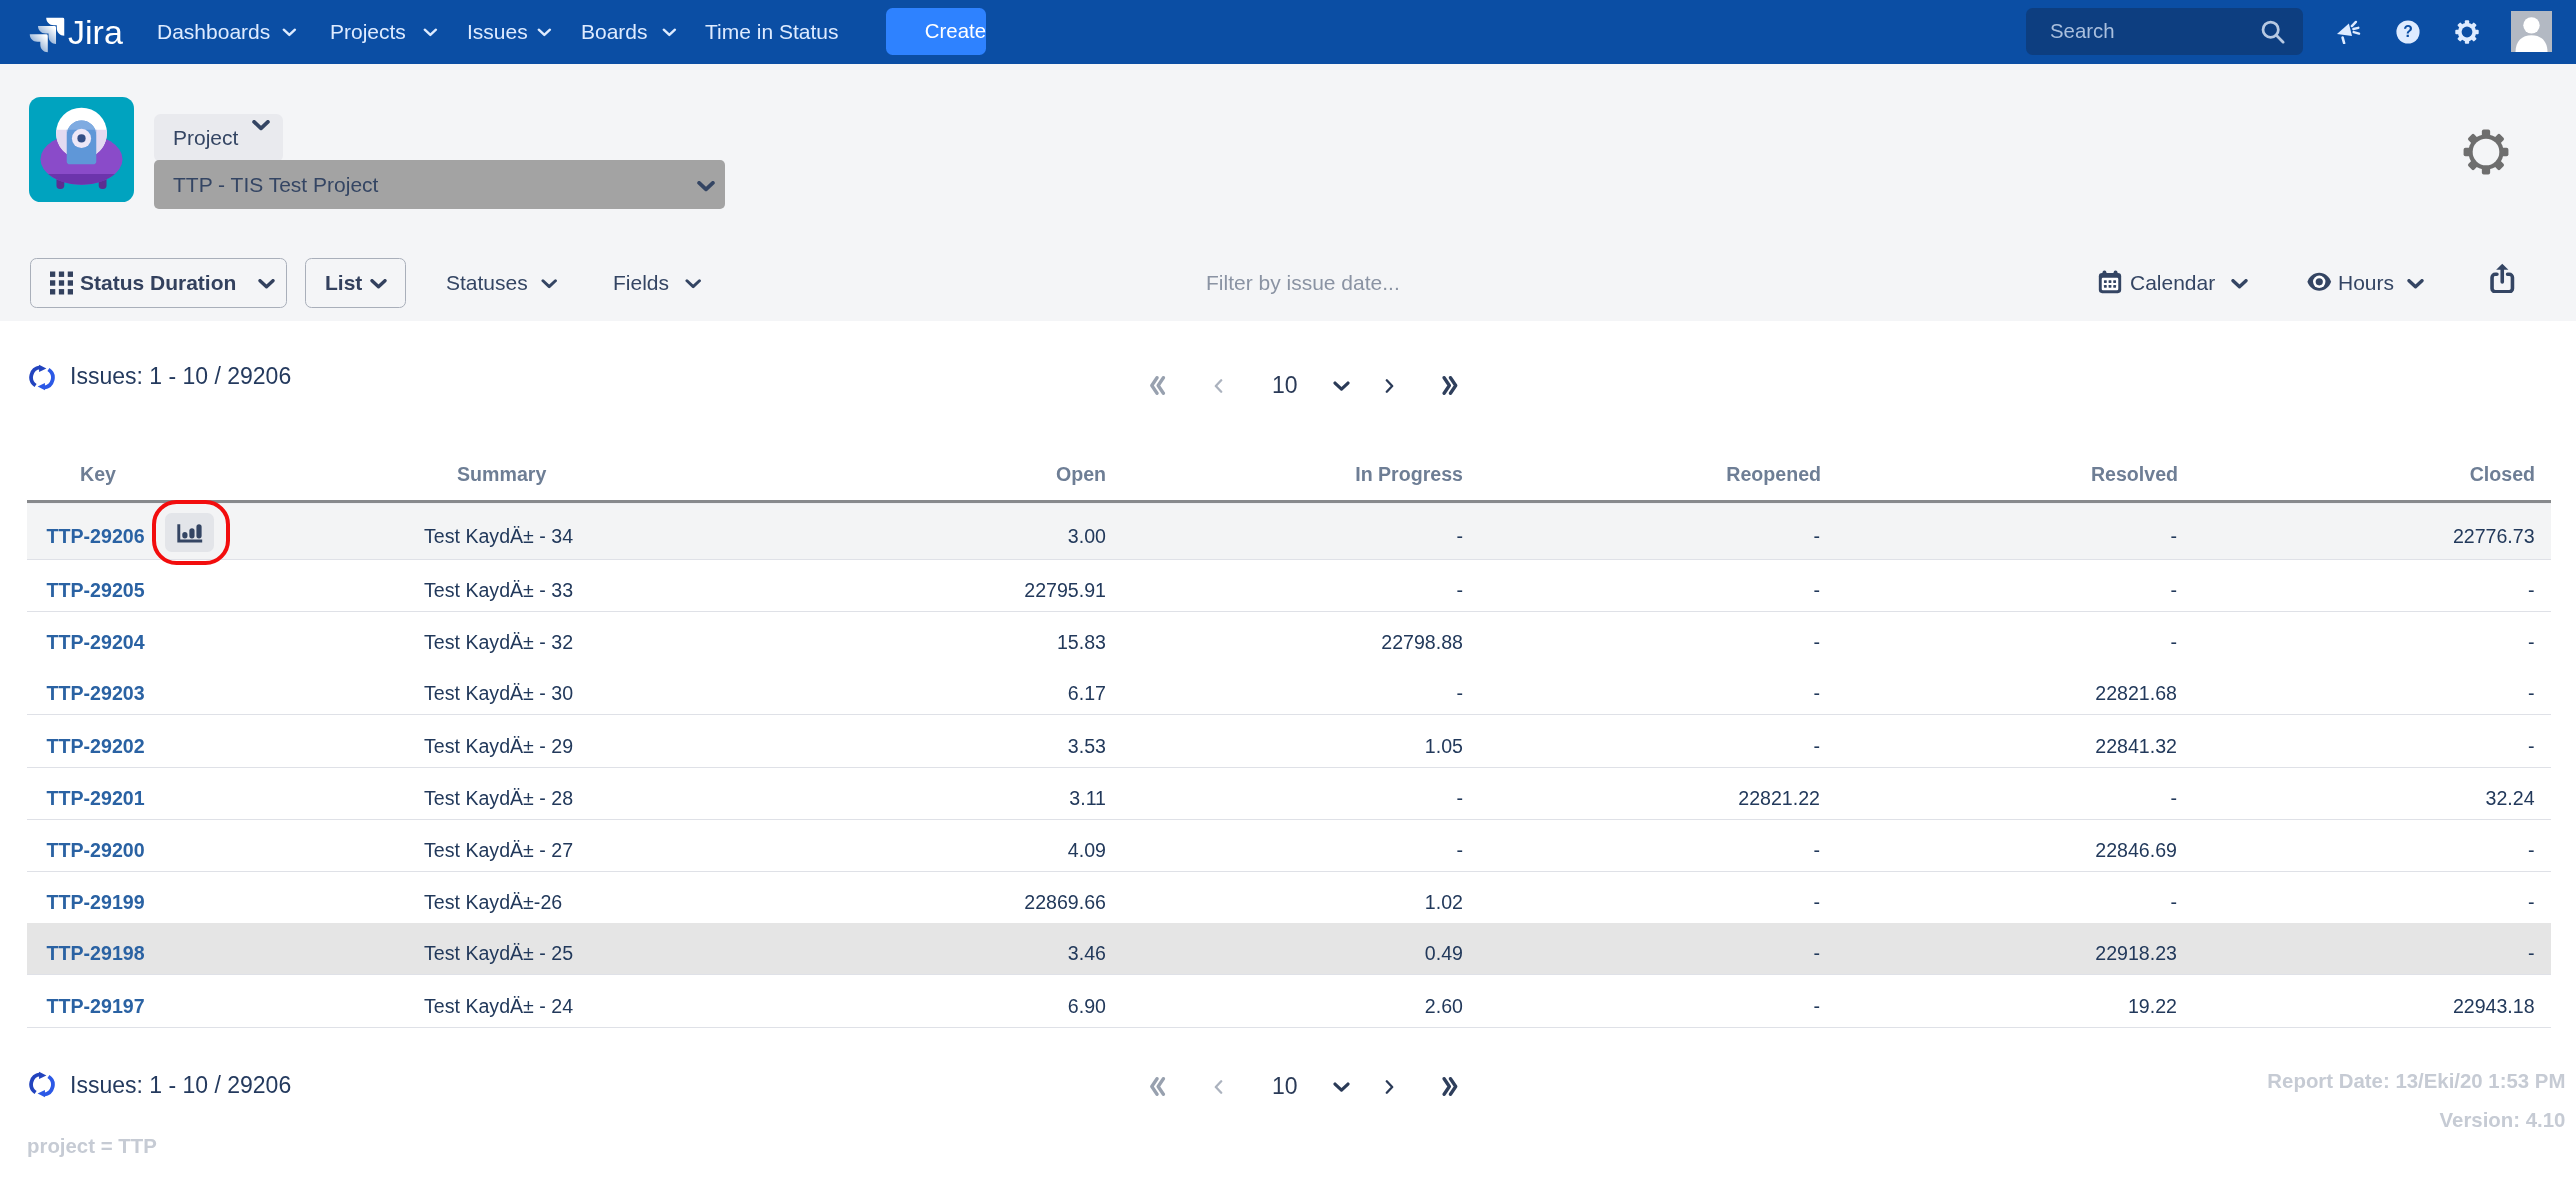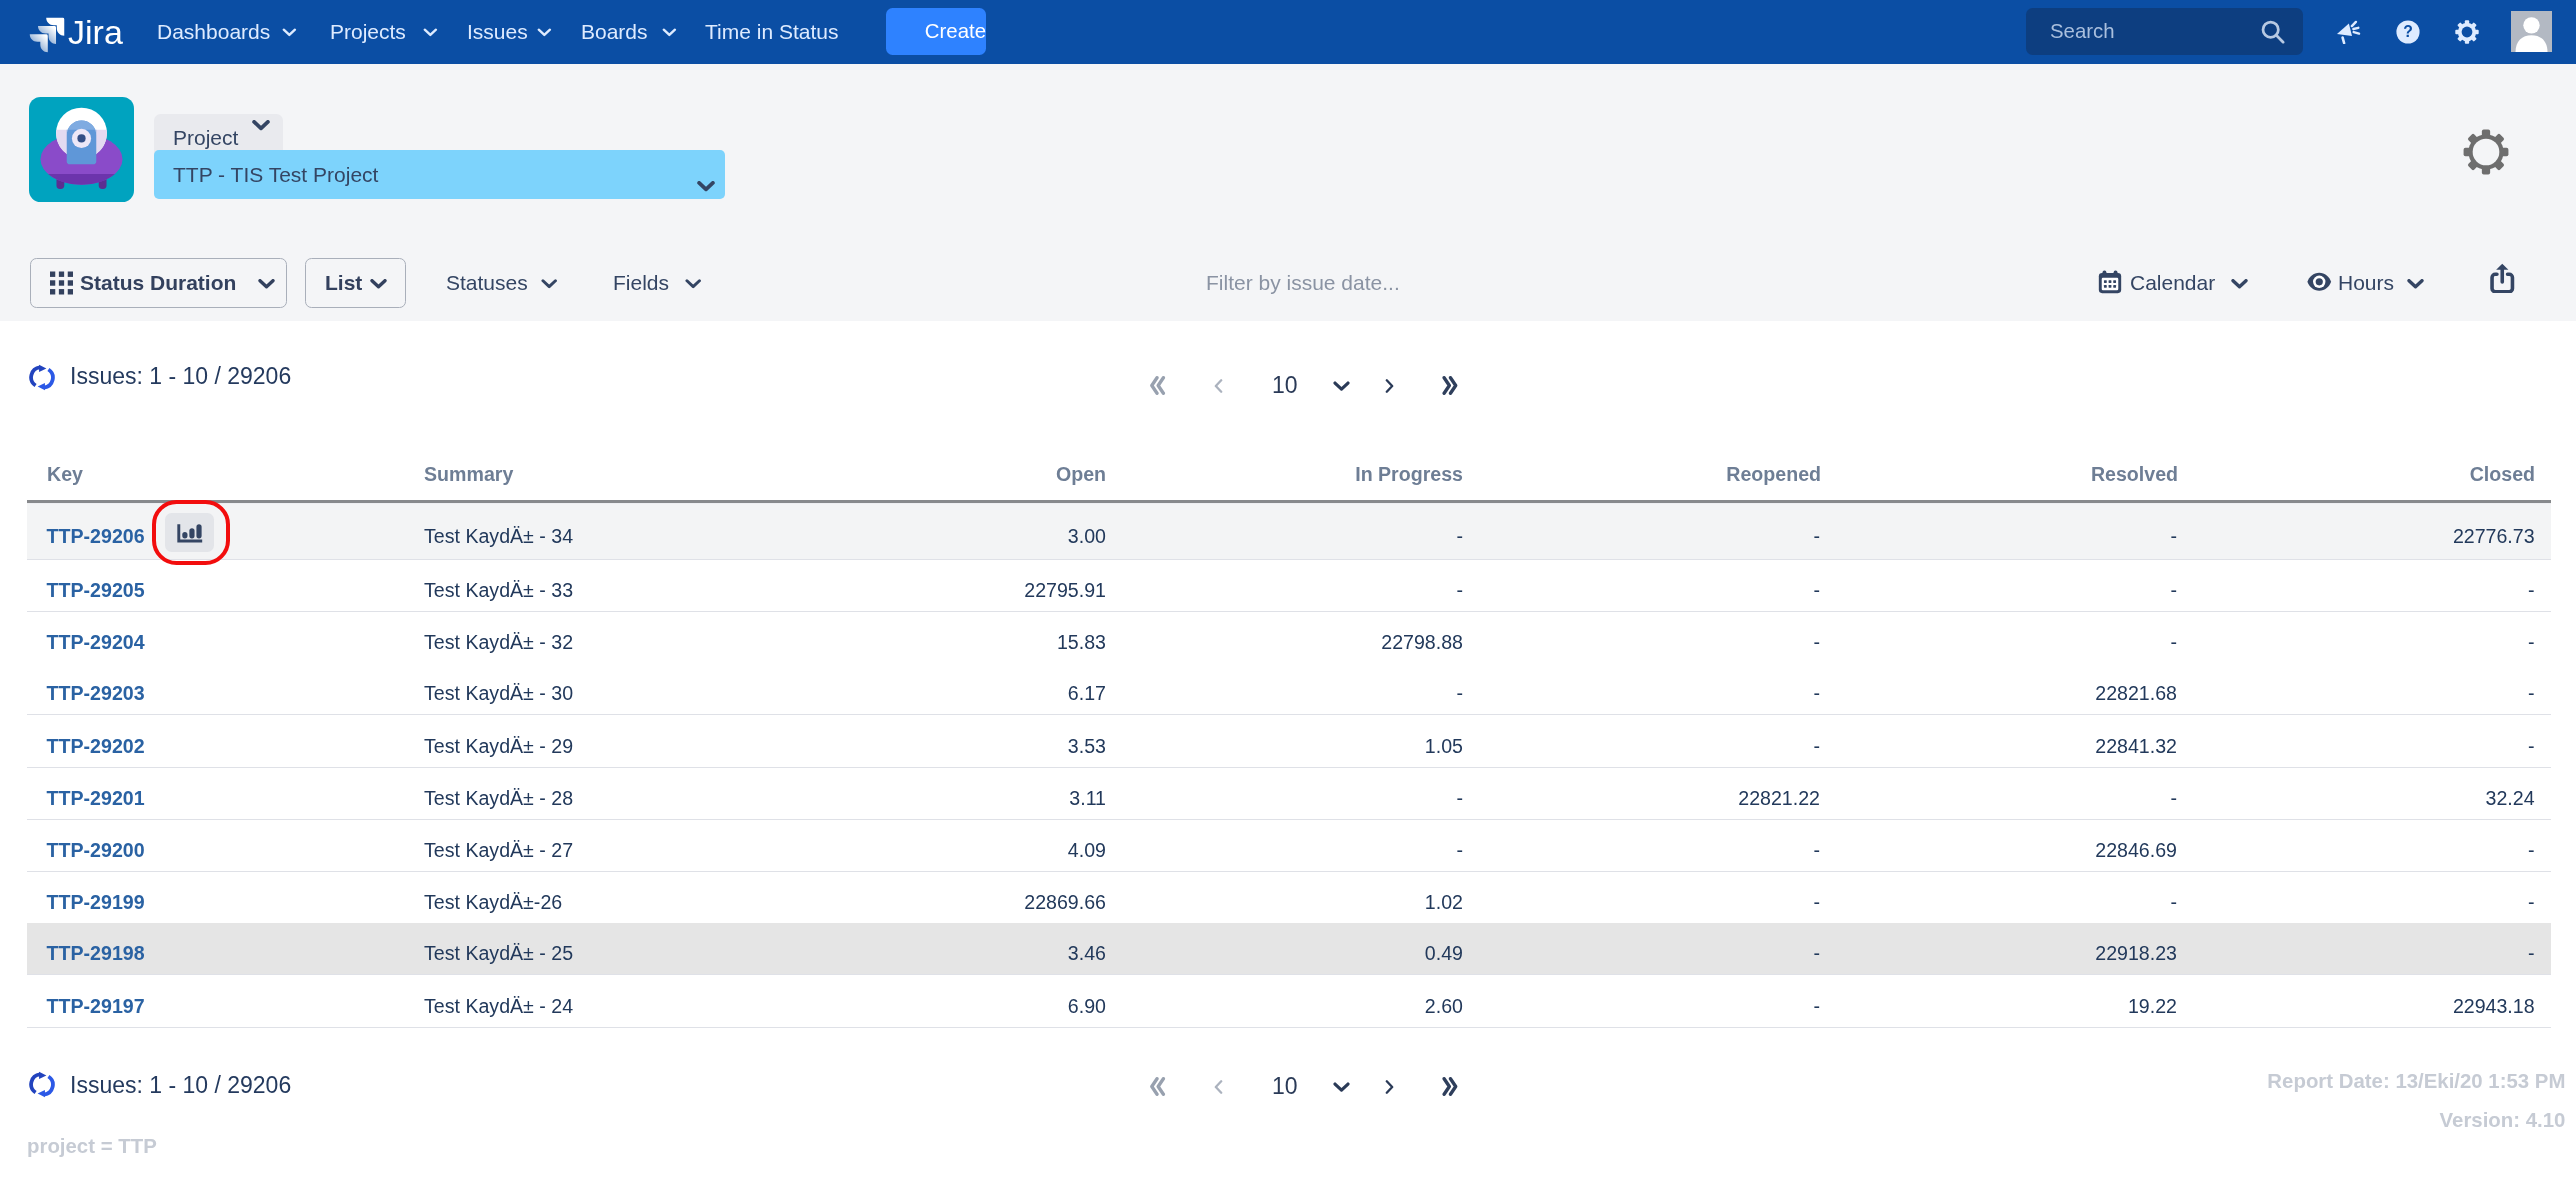--- a/index.html
+++ b/index.html
@@ -1,21 +1,21 @@
 <!DOCTYPE html>
 <html style="font-size:13px"><head>
 <meta charset="utf-8">
 <style>
 * { margin:0; padding:0; box-sizing:border-box; }
 html,body { width:2576px; height:1203px; background:#fff; font-family:"Liberation Sans", sans-serif; overflow:hidden; position:relative; }
 .abs { position:absolute; }
 #nav { left:0; top:0; width:2576px; height:64px; background:#0B4EA4; }
 .navitem { color:#DEEBFF; font-size:21px; top:0; height:64px; line-height:64px; }
 #band { left:0; top:64px; width:2576px; height:257px; background:#F4F5F7; }
-.th { top:463px; font-size:19.6px; font-weight:bold; color:#6E7E95; }
+.th { top:463px; font-size:19.6px; font-weight:bold; color:#6E7E95;margin-left:33px; }
 .row { left:27px; width:2524px; border-bottom:1.6px solid #DFE1E7; box-sizing:border-box; }
 .key { left:19.6px; font-size:19.6px; font-weight:bold; color:#2A62A3; top:calc(50% + 4.1px); transform:translateY(-50%); }
 .cell { font-size:19.6px; color:#22395B; top:calc(50% + 4.1px); transform:translateY(-50%); }
 .footgray { color:#C6CBD4; font-size:20.4px;font-weight:bold; }
 </style>
 </head>
 <body>
 <div class="abs" id="nav"></div>
 <div class="abs" id="band"></div>
 <svg class="abs" style="left:24px;top:12.3px" width="46" height="46" viewBox="0 0 128 128">
@@ -113,21 +113,21 @@
 <path d="M33.3 40 A31 31 0 1 0 94.7 40 L33.3 40 Z" fill="#E3DAF1"></path>
 <path d="M46 78.5 L46 46.5 A18 18 0 0 1 82 46.5 L82 78.5 C82 80.5 80.3 82 78.3 82 L49.7 82 C47.7 82 46 80.5 46 78.5 Z" fill="#5F97D8"></path>
 <path d="M46 40 L82 40 L82 46.5 A18 18 0 0 0 46 46.5 Z" fill="#7FABE1"></path>
 <circle cx="64" cy="50.5" r="11.7" fill="#EDE7F7"></circle>
 <circle cx="64" cy="50.5" r="5" fill="#344E86"></circle>
 </svg>
 <div class="abs" style="left:154px;top:114px;width:129px;height:48px;background:#E9EAEE;border-radius:6.5px;color:#344563;font-size:21px;line-height:48px"><span style="padding-left:19px">Project</span></div>
 <svg class="abs" style="left:252px;top:120px" width="18" height="10.6" viewBox="0 0 21 12">
     <path d="M2.5 2 L10.5 9.5 L18.5 2" stroke="#344563" stroke-width="4.4" fill="none" stroke-linecap="round" stroke-linejoin="round"></path>
   </svg>
-<div class="abs" style="left:154px;top:150px;width:571px;height:49px;background:#7dd3fc;border-radius:4.9px;color:#344563;font-size:21px;line-height:49px"><span style="padding-left:19px">TTP - TIS Test Project</span></div>
+<div class="abs" style="left:154px;top:160px;width:571px;height:49px;background:#a3a3a3;border-radius:4.9px;color:#344563;font-size:21px;line-height:49px"><span style="padding-left:19px">TTP - TIS Test Project</span></div>
 <svg class="abs" style="left:697px;top:181px" width="18" height="10.6" viewBox="0 0 21 12">
     <path d="M2.5 2 L10.5 9.5 L18.5 2" stroke="#344563" stroke-width="4.4" fill="none" stroke-linecap="round" stroke-linejoin="round"></path>
   </svg>
 <svg class="abs" style="left:2463px;top:129px" width="46" height="46" viewBox="0 0 40 40">
 <defs>
       <mask id="gh3013">
         <rect width="40" height="40" fill="#fff"></rect>
         <circle cx="20" cy="20" r="11.6" fill="#000"></circle>
       </mask>
     </defs>

